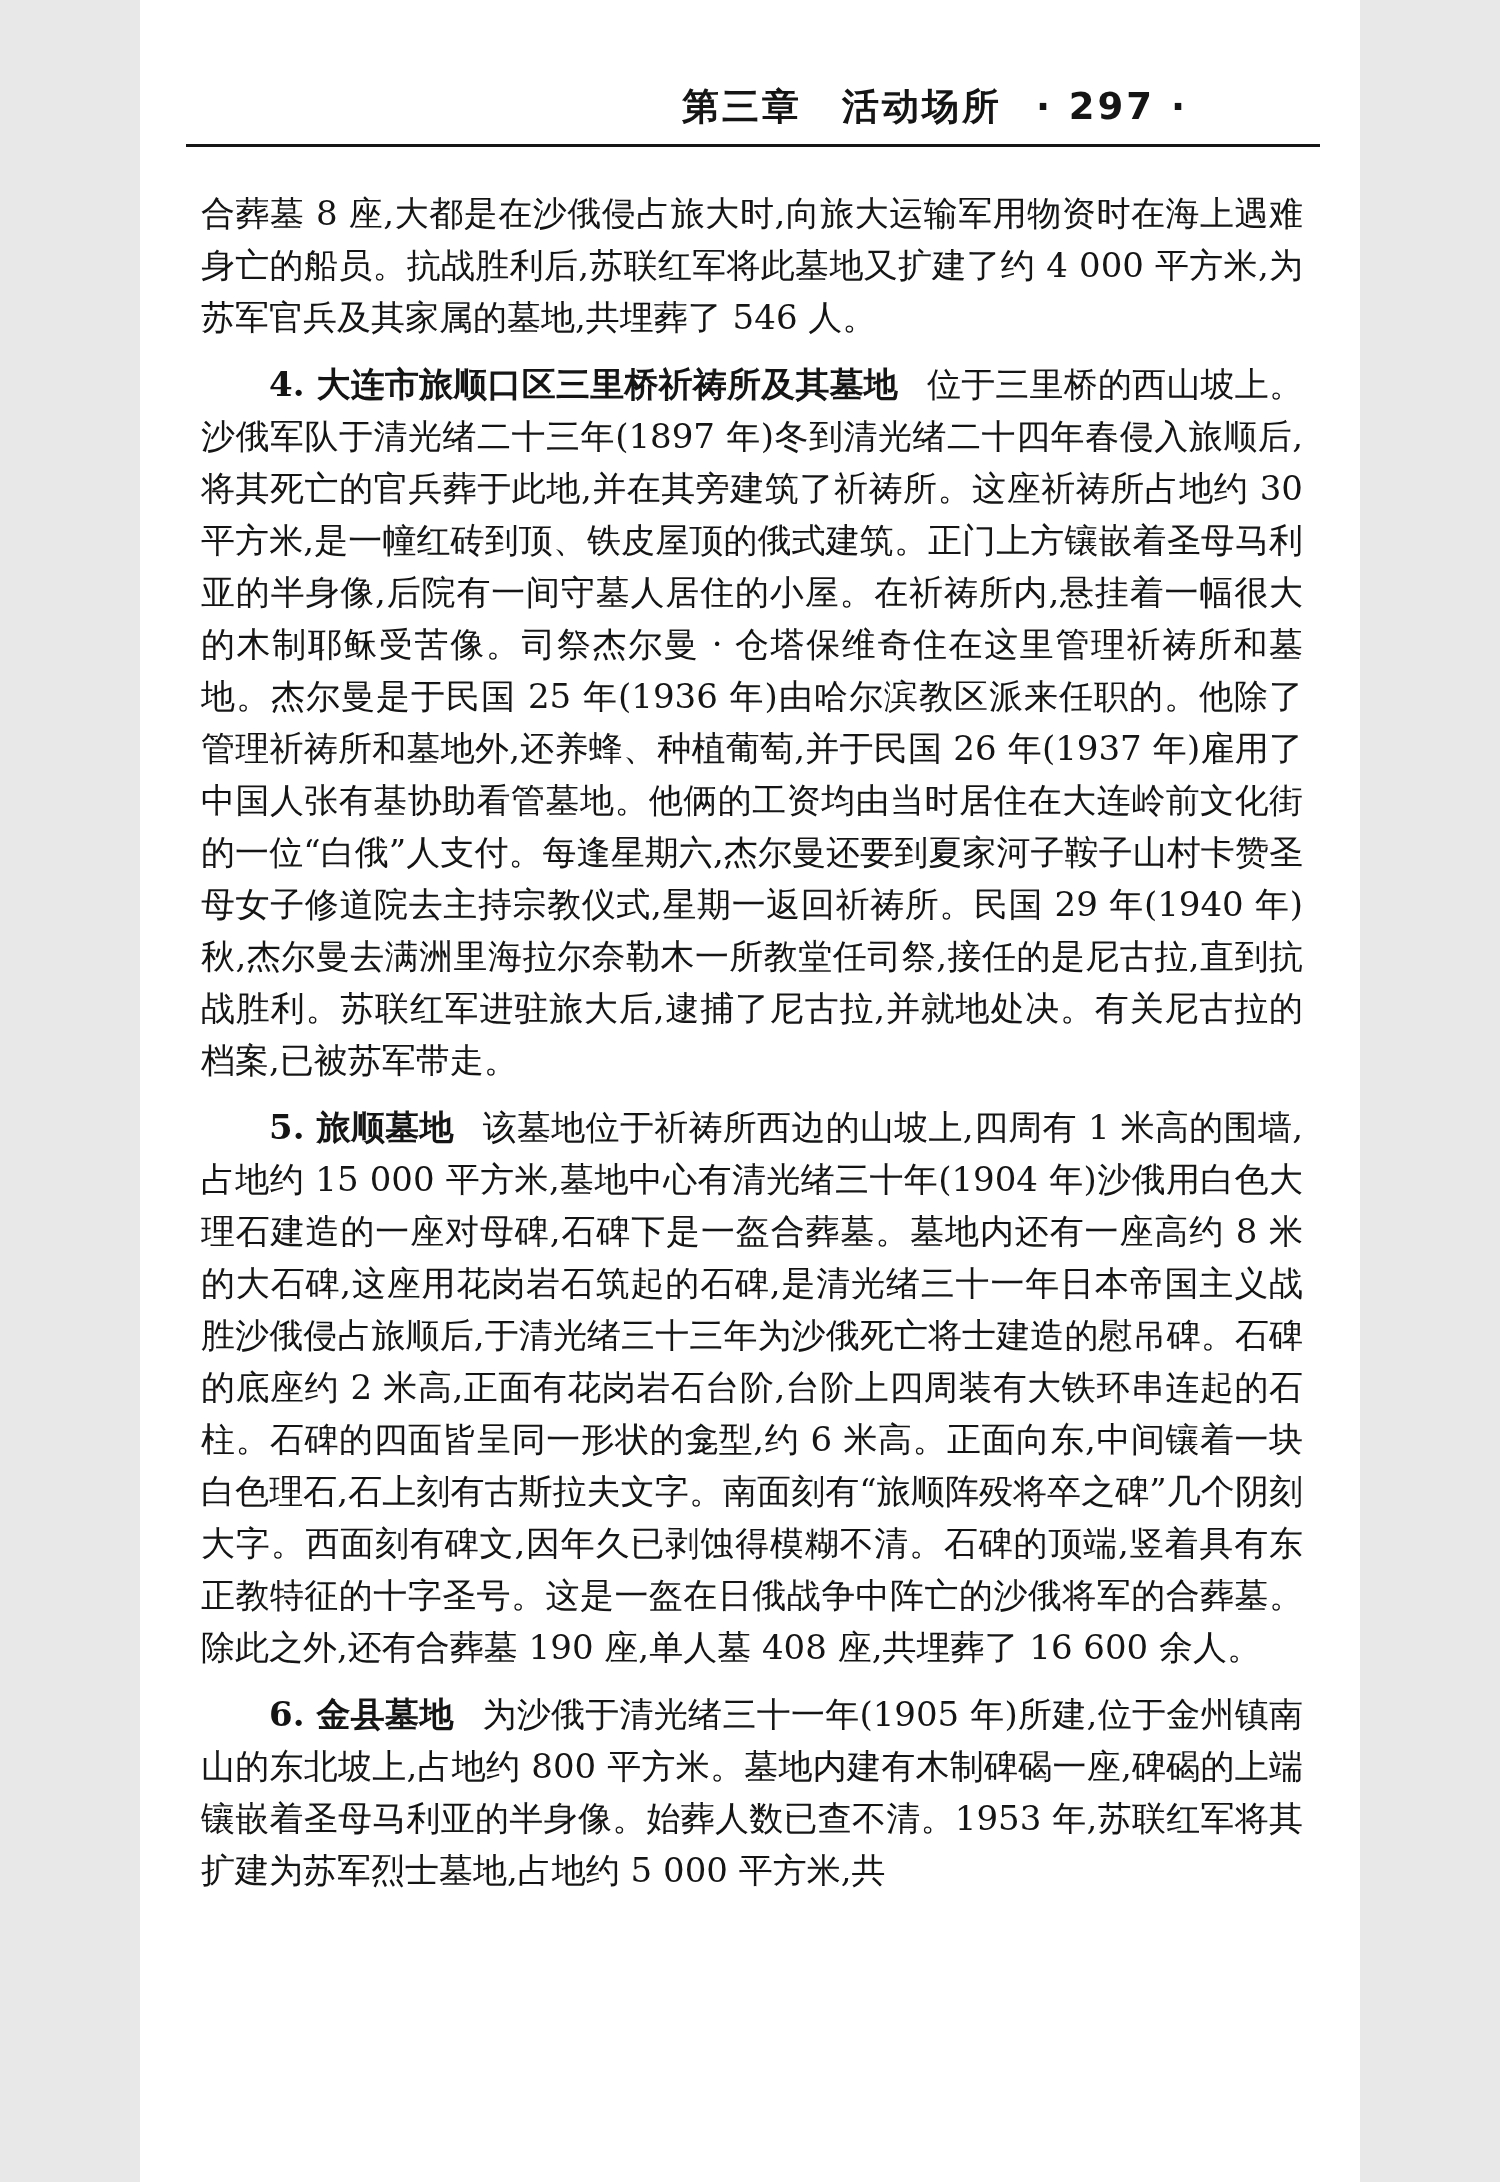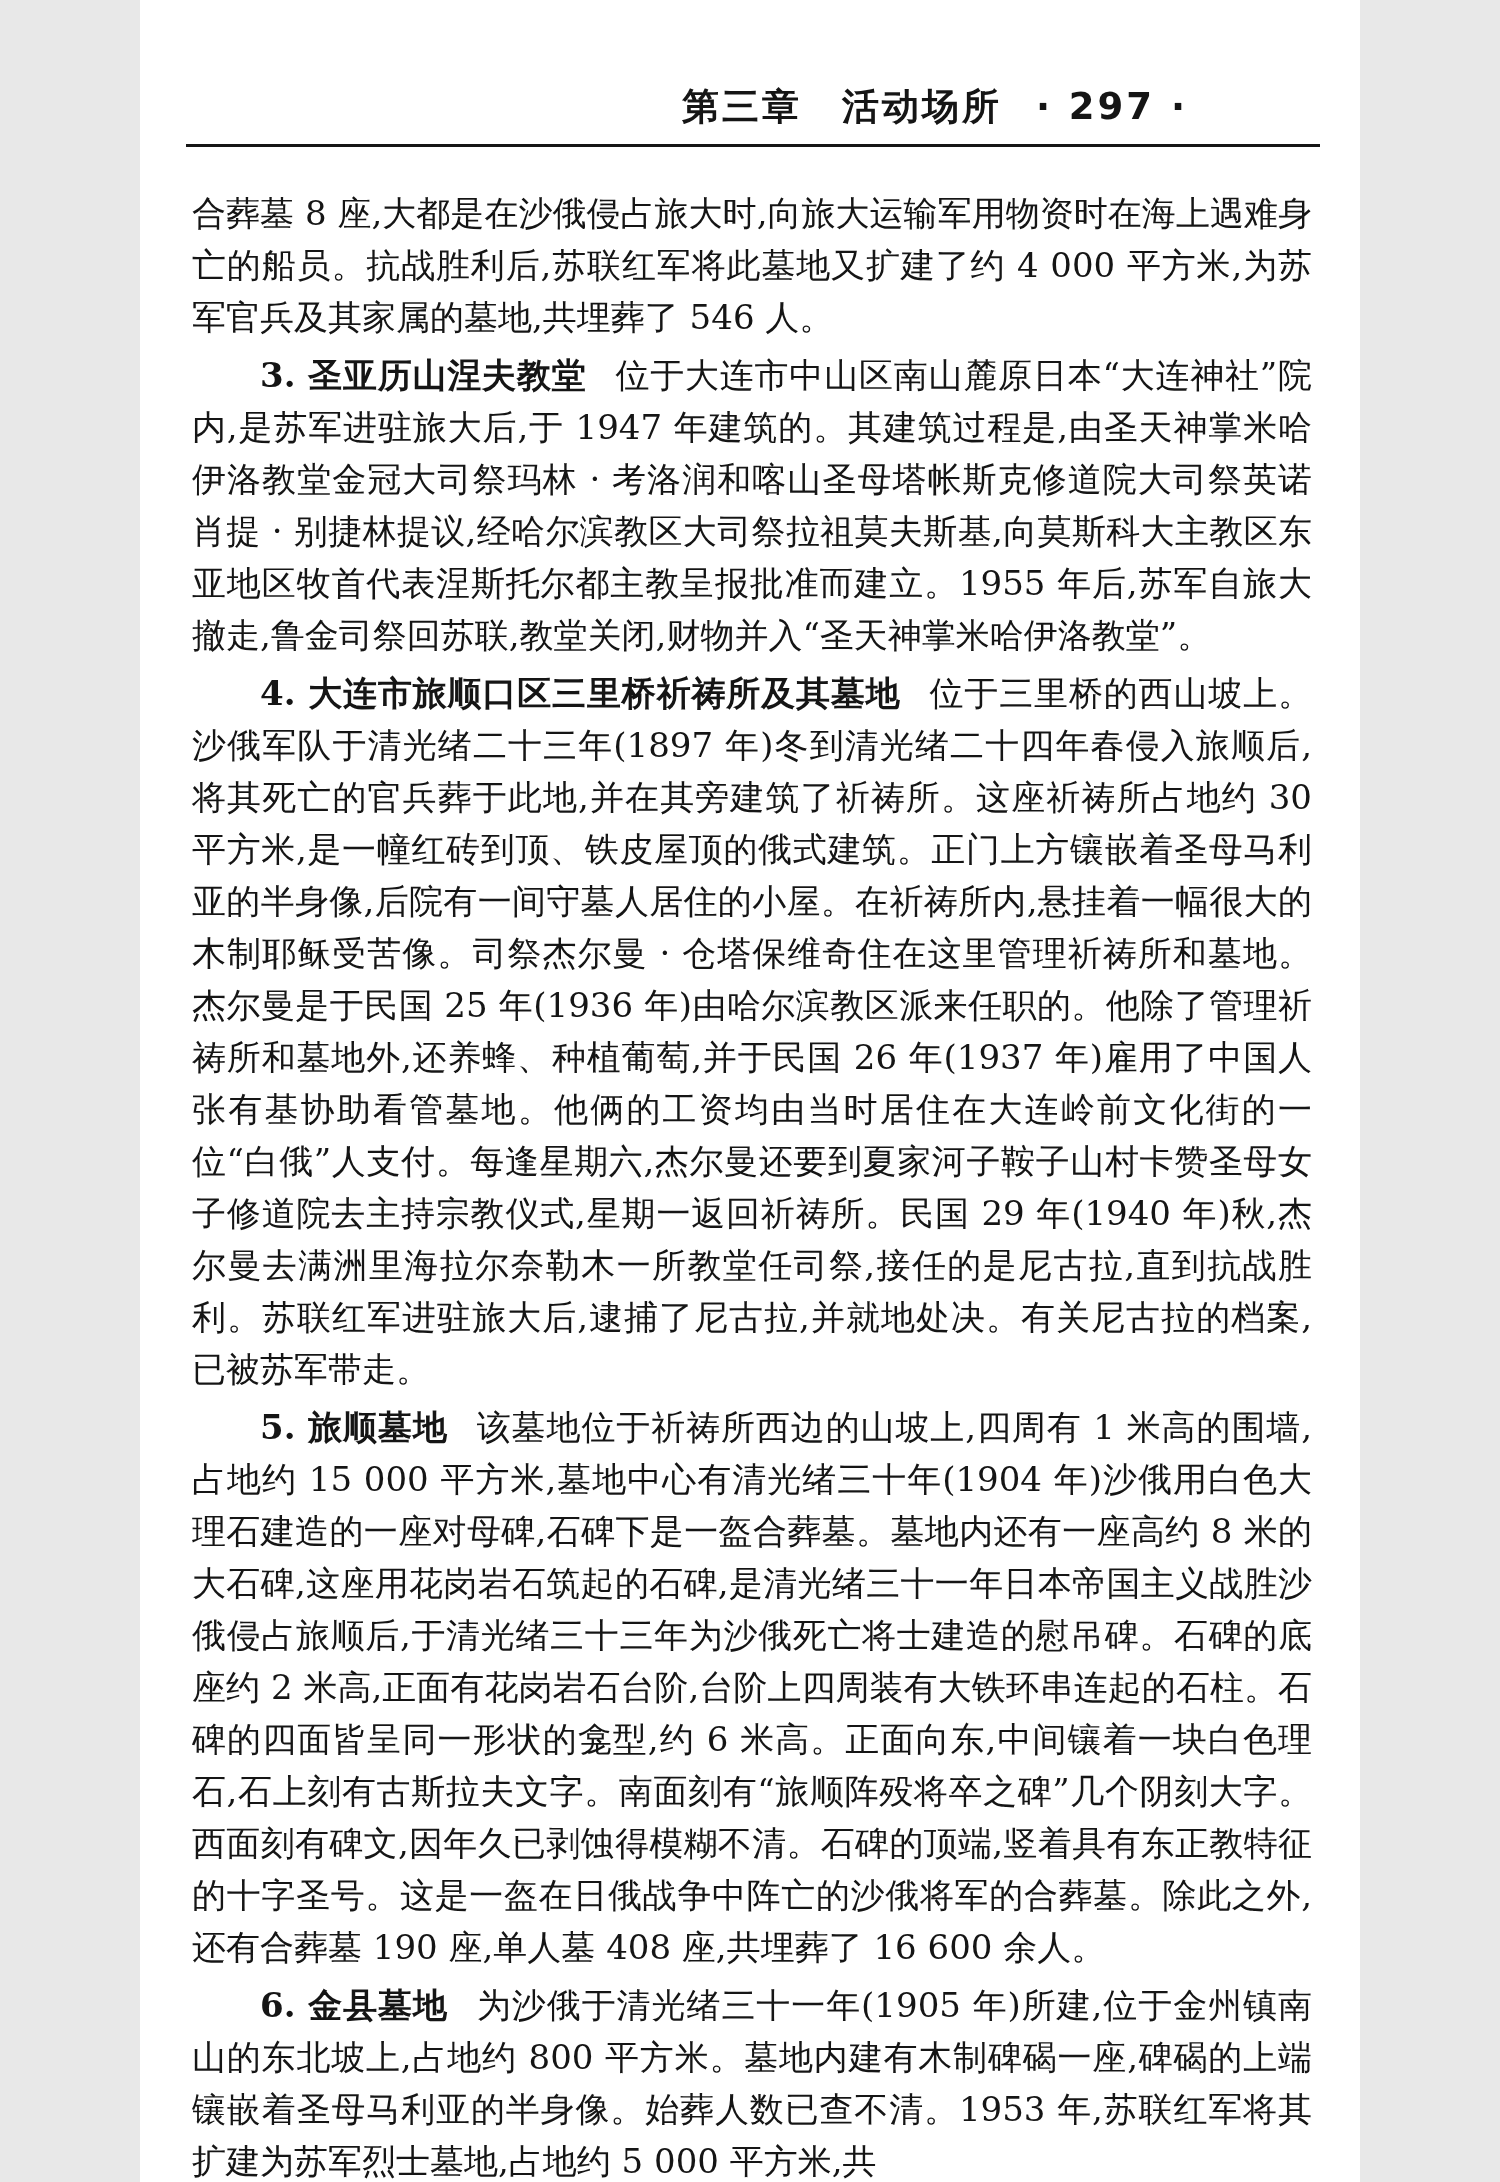--- a/index.html
+++ b/index.html
@@ -36,21 +36,21 @@
     border-top: 3px solid #161616;
     margin: 12px 40px 0 46px;
   }
   .body-text {
     margin: 40px 42px 0 46px;
     font-size: 34px;
     line-height: 52px;
     text-align: justify;
   }
   p.para {
-    margin: 6px;
+    margin: 15px;
     padding: 0;
   }
   p.para.indent {
     text-indent: 2em;
   }
   .lead {
     font-weight: bold;
     margin-right: 0.85em;
   }
 </style>
@@ -61,19 +61,18 @@
 
   <div class="running-head">
     <span class="chapter">第三章　活动场所</span><span>· 297 ·</span>
   </div>
 
   <hr class="head-rule">
 
   <div class="body-text">
 
   <p class="para"><span>合葬墓 8 座,大都是在沙俄侵占旅大时,向旅大运输军用物资时在海上遇难身亡的船员。抗战胜利后,苏联红军将此墓地又扩建了约 4 000 平方米,为苏军官兵及其家属的墓地,共埋葬了 546 人。</span></p>
-      <p class="para indent"><b class="lead">3. 圣亚历山涅夫教堂</b><span>位于大连市中山区南山麓原日本“大连神社”院内,是苏军进驻旅大后,于 1947 年建筑的。其建筑过程是,由圣天神掌米哈伊洛教堂金冠大司祭玛林 · 考洛润和喀山圣母塔帐斯克修道院大司祭英诺肖提 · 别捷林提议,经哈尔滨教区大司祭拉祖莫夫斯基,向莫斯科大主教区东亚地区牧首代表涅斯托尔都主教呈报批准而建立。1955 年后,苏军自旅大撤走,鲁金司祭回苏联,教堂关闭,财物并入“圣天神掌米哈伊洛教堂”。</span></p>
       <p class="para indent"><b class="lead">4. 大连市旅顺口区三里桥祈祷所及其墓地</b><span>位于三里桥的西山坡上。沙俄军队于清光绪二十三年(1897 年)冬到清光绪二十四年春侵入旅顺后,将其死亡的官兵葬于此地,并在其旁建筑了祈祷所。这座祈祷所占地约 30 平方米,是一幢红砖到顶、铁皮屋顶的俄式建筑。正门上方镶嵌着圣母马利亚的半身像,后院有一间守墓人居住的小屋。在祈祷所内,悬挂着一幅很大的木制耶稣受苦像。司祭杰尔曼 · 仓塔保维奇住在这里管理祈祷所和墓地。杰尔曼是于民国 25 年(1936 年)由哈尔滨教区派来任职的。他除了管理祈祷所和墓地外,还养蜂、种植葡萄,并于民国 26 年(1937 年)雇用了中国人张有基协助看管墓地。他俩的工资均由当时居住在大连岭前文化街的一位“白俄”人支付。每逢星期六,杰尔曼还要到夏家河子鞍子山村卡赞圣母女子修道院去主持宗教仪式,星期一返回祈祷所。民国 29 年(1940 年)秋,杰尔曼去满洲里海拉尔奈勒木一所教堂任司祭,接任的是尼古拉,直到抗战胜利。苏联红军进驻旅大后,逮捕了尼古拉,并就地处决。有关尼古拉的档案,已被苏军带走。</span></p>
       <p class="para indent"><b class="lead">5. 旅顺墓地</b><span>该墓地位于祈祷所西边的山坡上,四周有 1 米高的围墙,占地约 15 000 平方米,墓地中心有清光绪三十年(1904 年)沙俄用白色大理石建造的一座对母碑,石碑下是一盔合葬墓。墓地内还有一座高约 8 米的大石碑,这座用花岗岩石筑起的石碑,是清光绪三十一年日本帝国主义战胜沙俄侵占旅顺后,于清光绪三十三年为沙俄死亡将士建造的慰吊碑。石碑的底座约 2 米高,正面有花岗岩石台阶,台阶上四周装有大铁环串连起的石柱。石碑的四面皆呈同一形状的龛型,约 6 米高。正面向东,中间镶着一块白色理石,石上刻有古斯拉夫文字。南面刻有“旅顺阵殁将卒之碑”几个阴刻大字。西面刻有碑文,因年久已剥蚀得模糊不清。石碑的顶端,竖着具有东正教特征的十字圣号。这是一盔在日俄战争中阵亡的沙俄将军的合葬墓。除此之外,还有合葬墓 190 座,单人墓 408 座,共埋葬了 16 600 余人。</span></p>
       <p class="para indent"><b class="lead">6. 金县墓地</b><span>为沙俄于清光绪三十一年(1905 年)所建,位于金州镇南山的东北坡上,占地约 800 平方米。墓地内建有木制碑碣一座,碑碣的上端镶嵌着圣母马利亚的半身像。始葬人数已查不清。1953 年,苏联红军将其扩建为苏军烈士墓地,占地约 5 000 平方米,共</span></p>
     </div>
 
 </div>
 
 </body></html>

